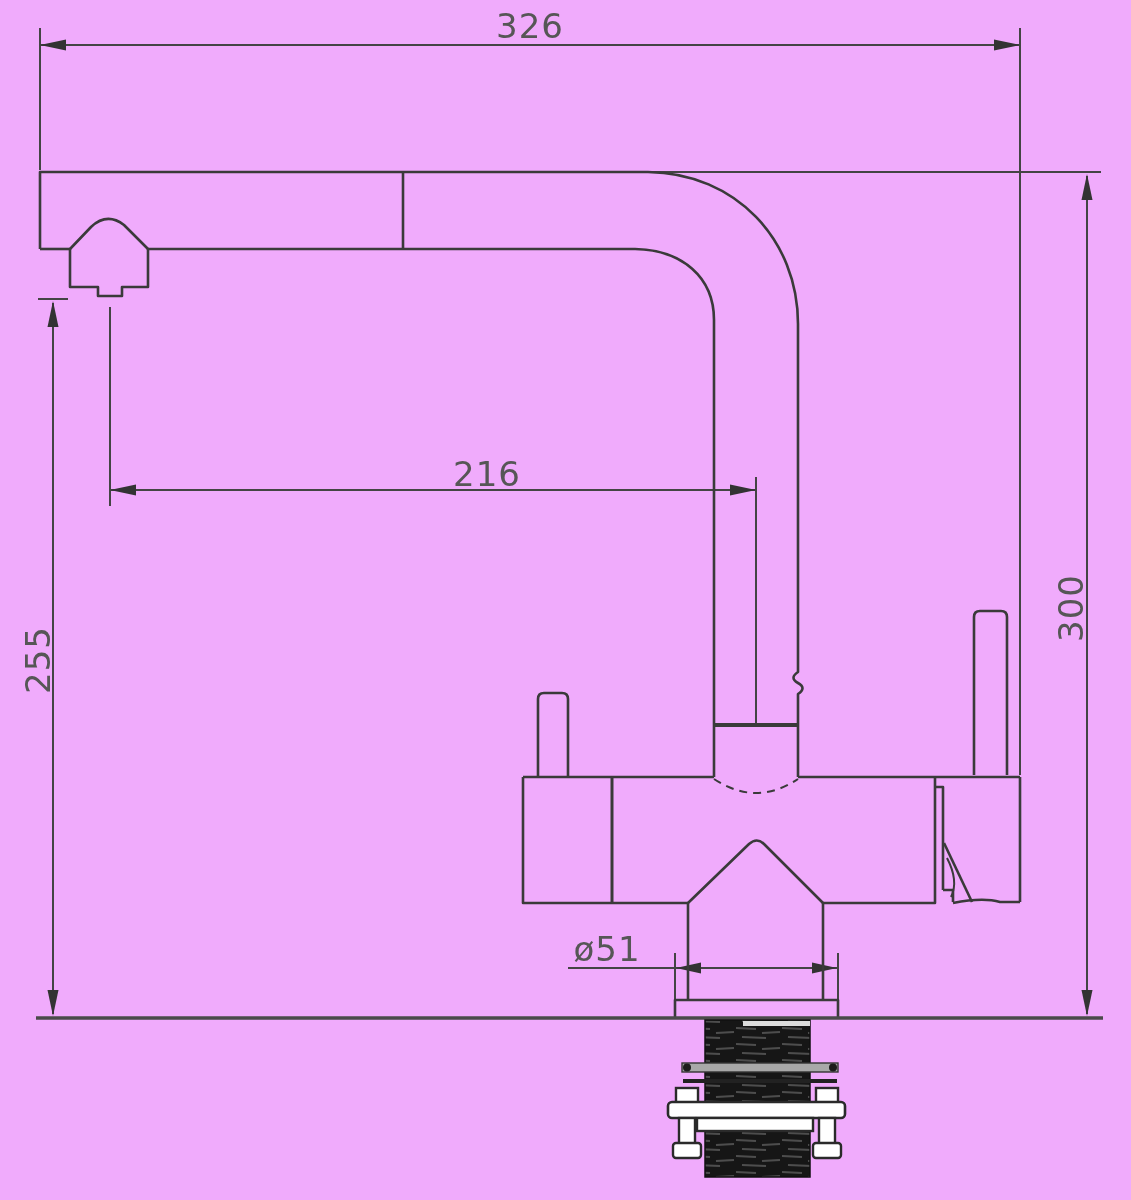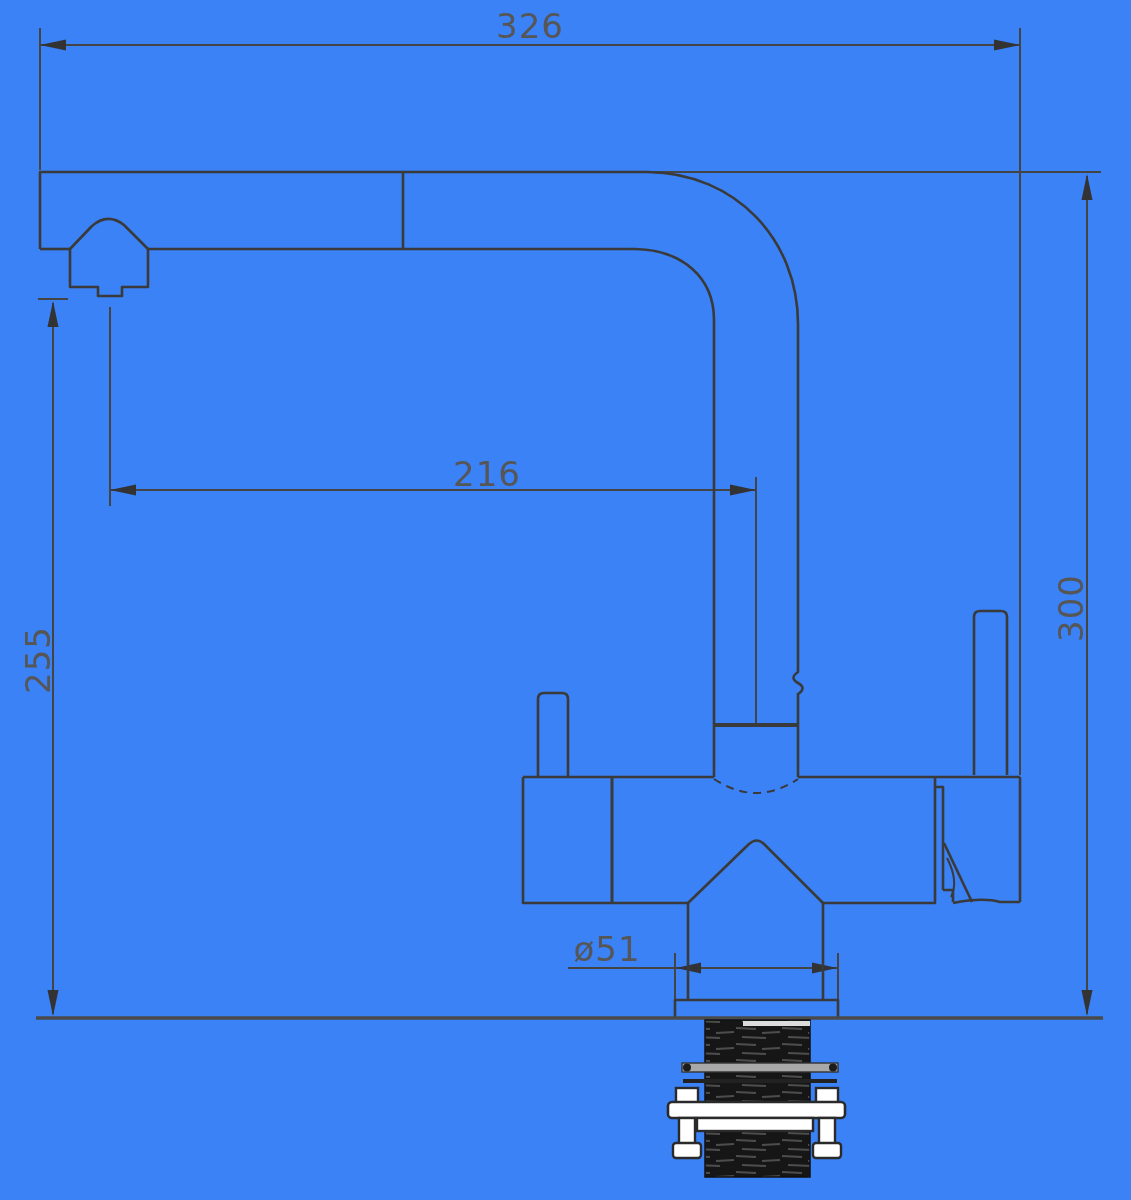--- a/index.html
+++ b/index.html
@@ -1,17 +1,17 @@
 <!DOCTYPE html>
 <html><head>
 <meta charset="utf-8">
 <style>
   html,body{margin:0;padding:0;background:#fcfcfc;}
   .page{
-    width:1131px;height:1200px;position:relative;background:#3b82f6;
+    width:1131px;height:1200px;position:relative;background:#f0abfc;
     font-family:"DejaVu Sans", sans-serif;overflow:hidden;
   }
   svg{display:block}
   .dim-text{
     font-family:"DejaVu Sans", sans-serif;
     font-size:34px;fill:#565656;letter-spacing:1px;
   }
 </style>
 </head>
 <body>

